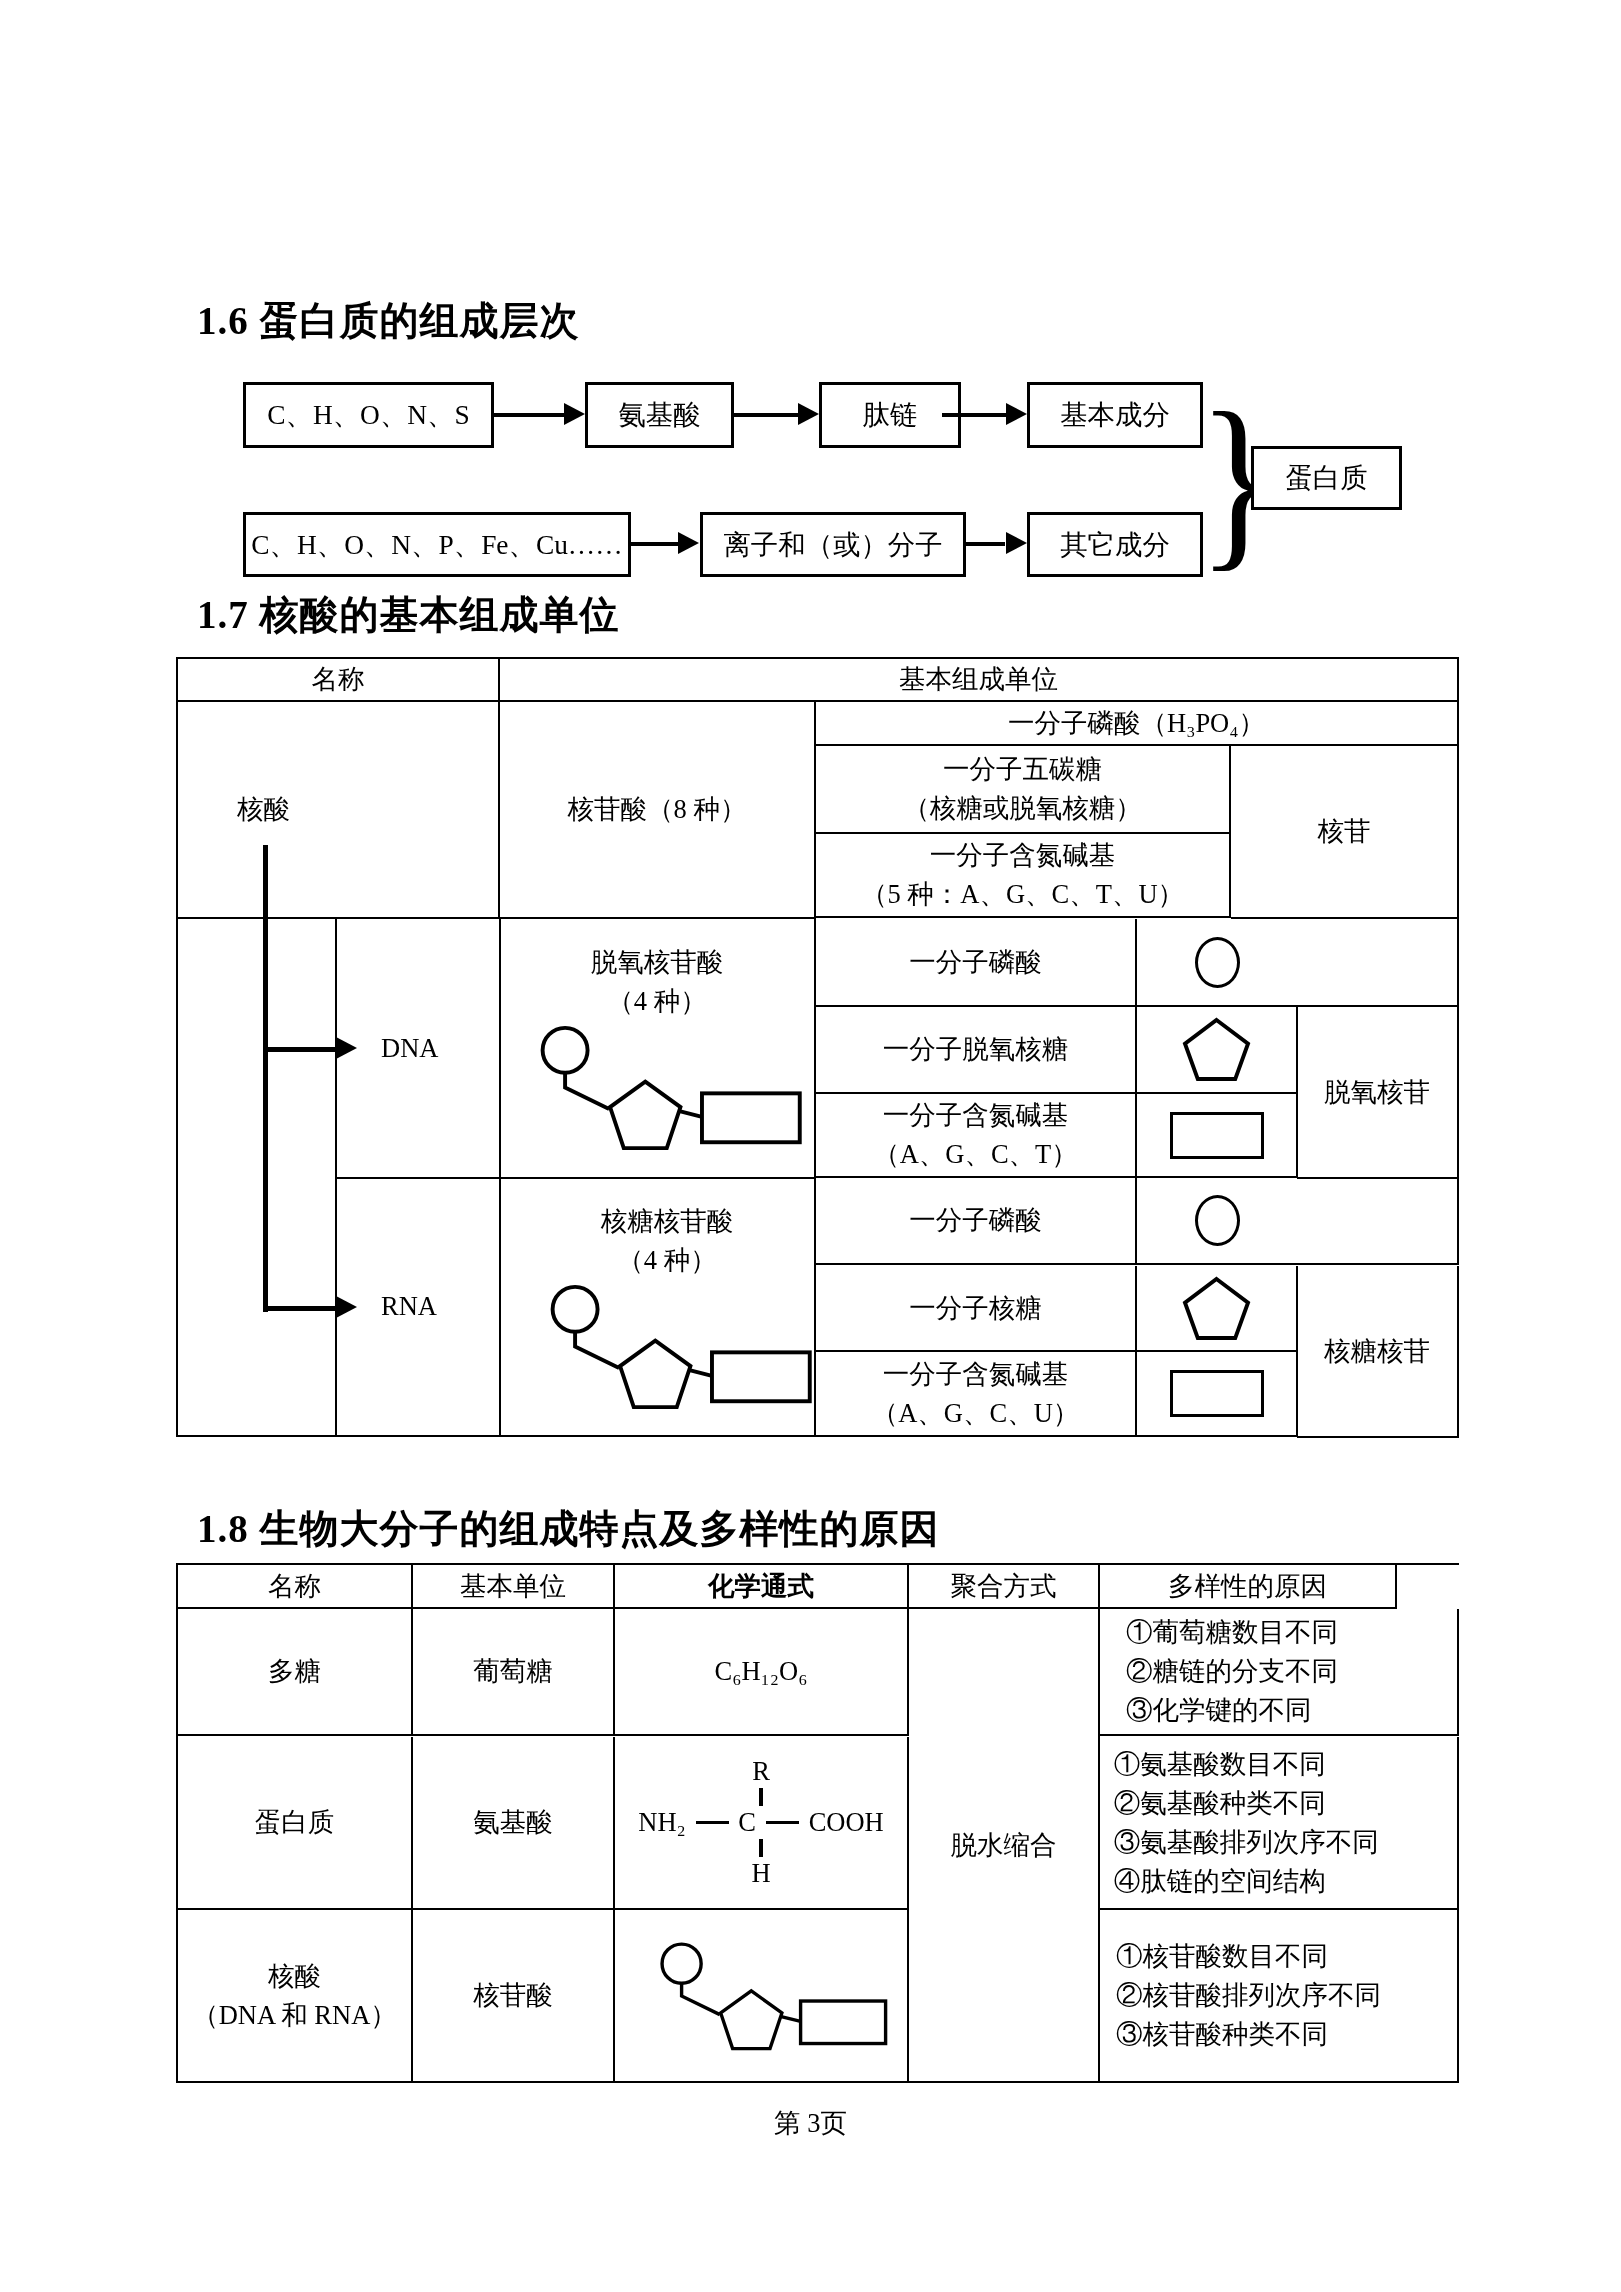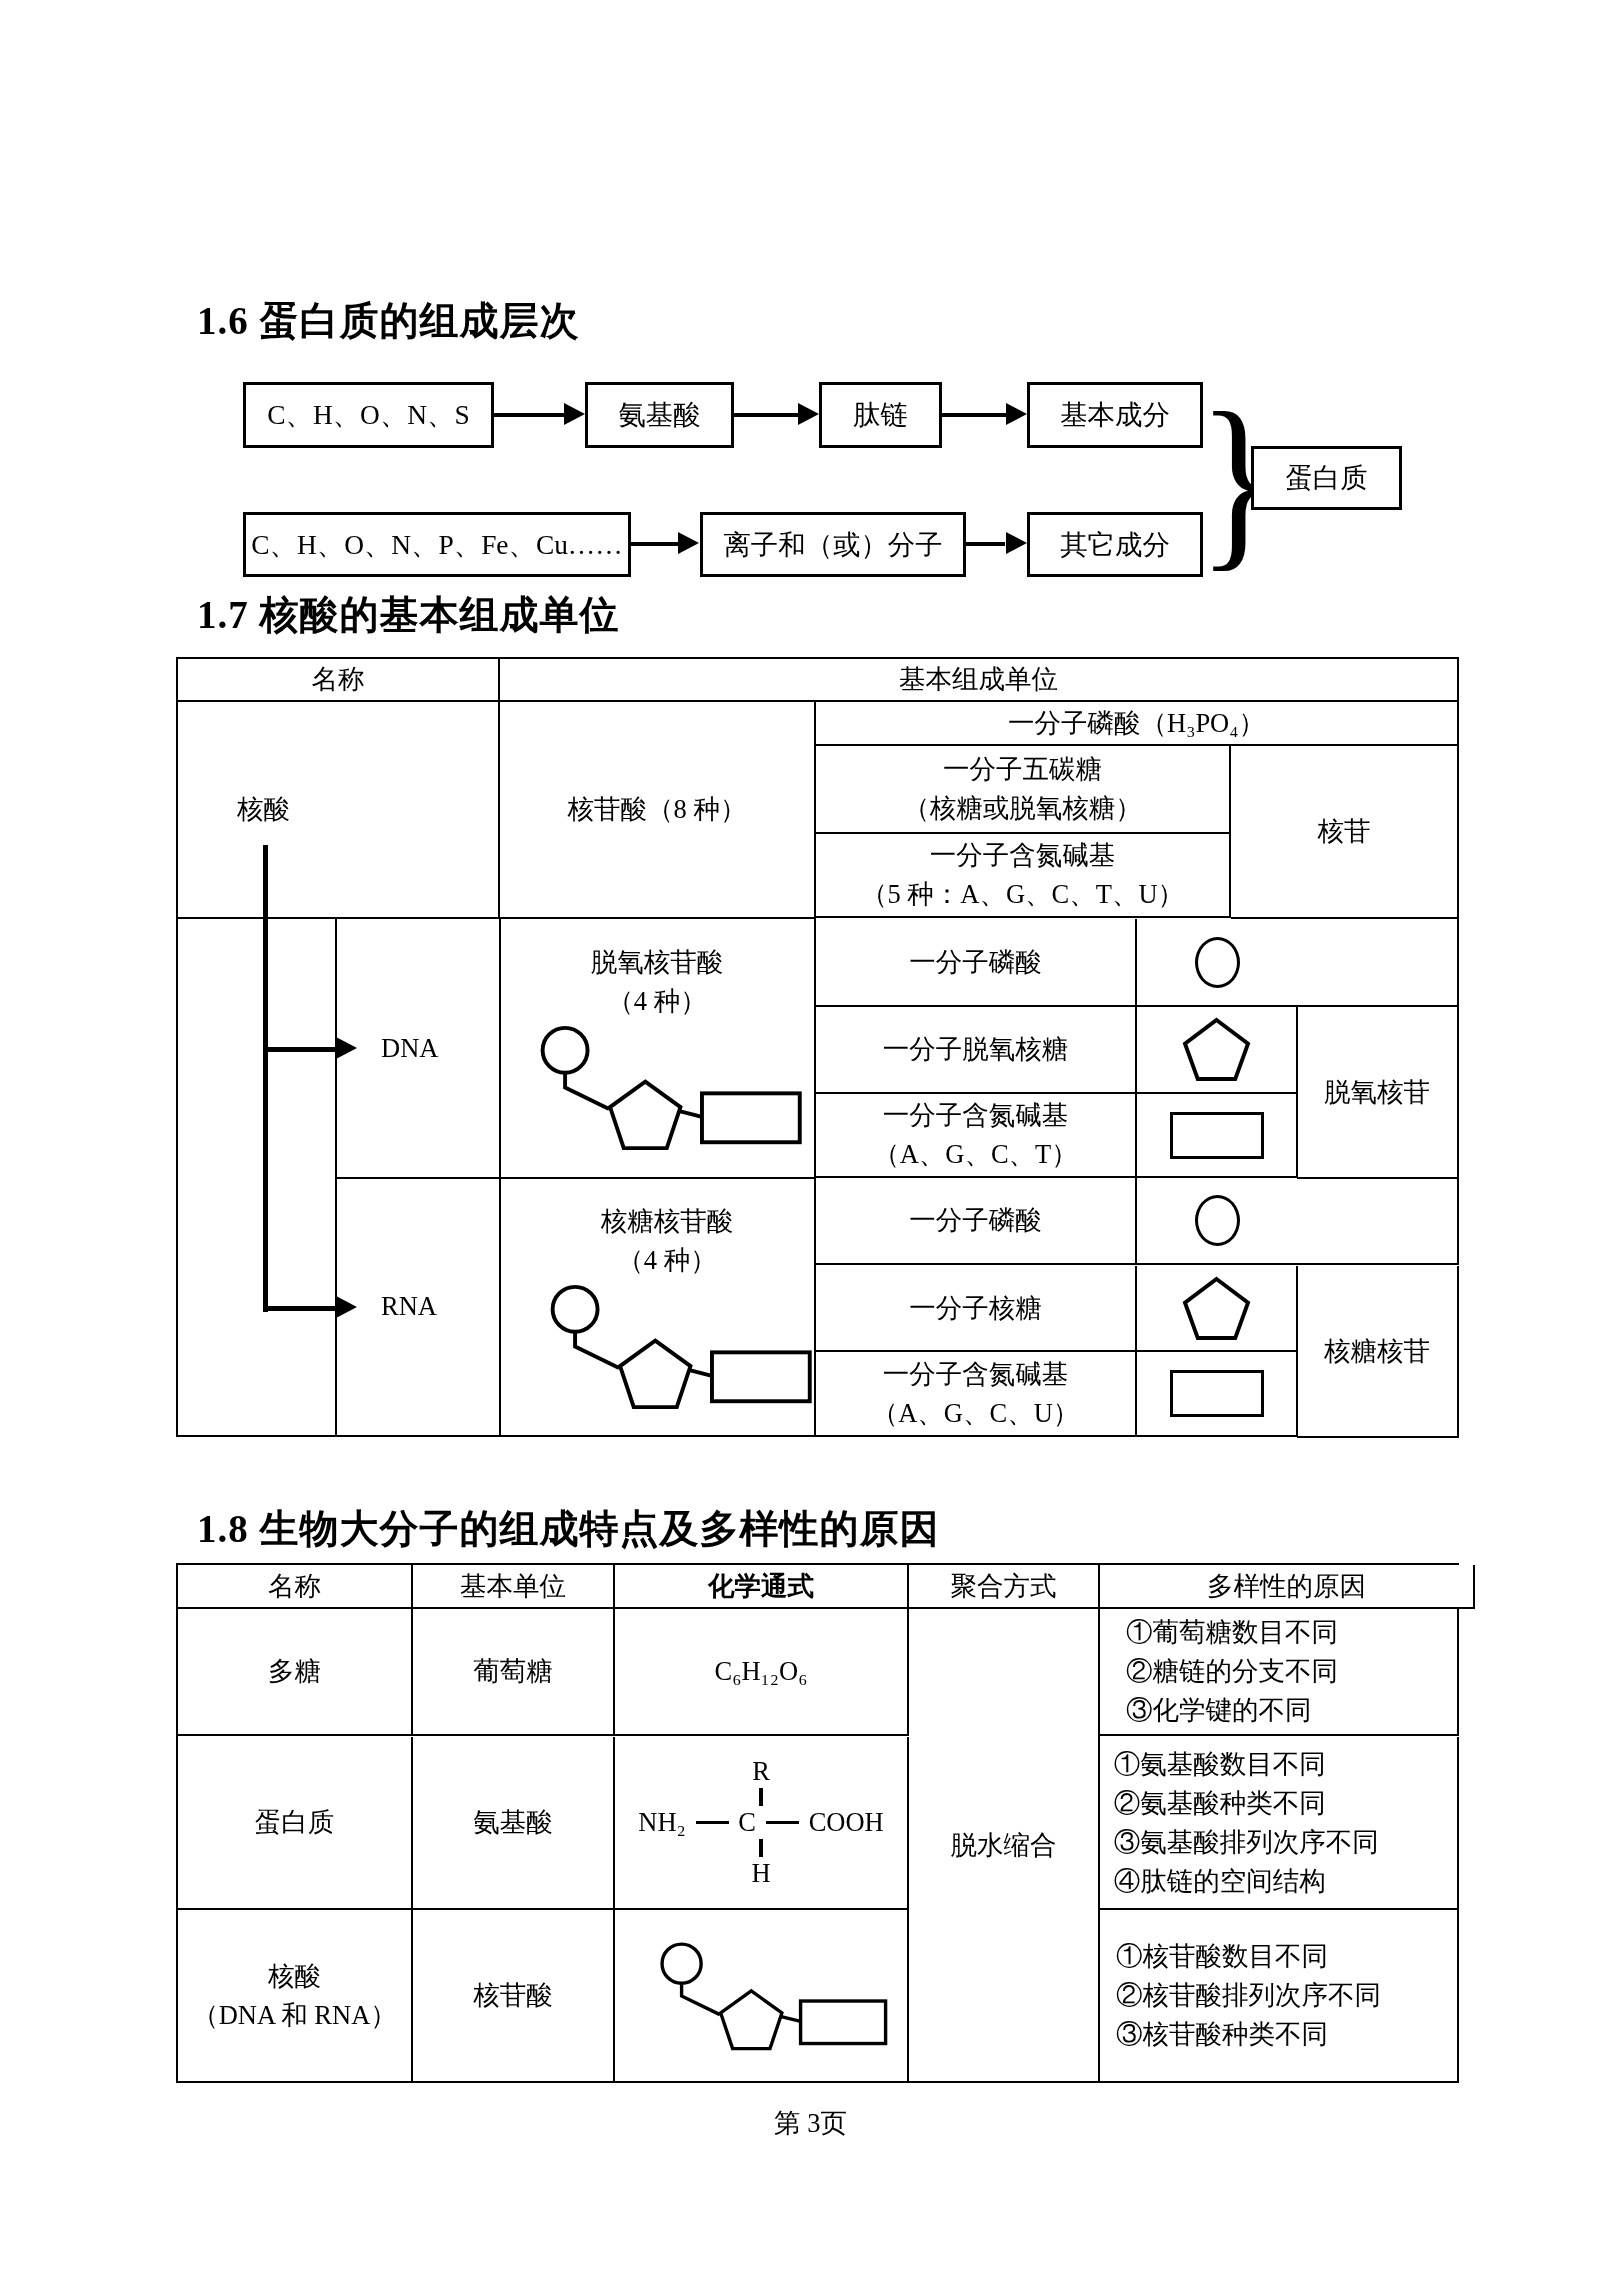--- a/index.html
+++ b/index.html
@@ -85,21 +85,21 @@
     </div>
     <div class="aline" style="left:494px;top:413px;width:70px;"></div>
     <div class="ahead" style="left:564px;top:403px;"></div>
 
     <div class="fbox" style="left:585px;top:382px;width:149px;height:66px;">
       <span>氨基酸</span>
     </div>
     <div class="aline" style="left:734px;top:413px;width:64px;"></div>
     <div class="ahead" style="left:798px;top:403px;"></div>
 
-    <div class="fbox" style="left:819px;top:382px;width:123px;height:66px;">
+    <div class="fbox" style="left:819px;top:382px;width:142px;height:66px;">
       <span>肽链</span>
     </div>
     <div class="aline" style="left:942px;top:413px;width:64px;"></div>
     <div class="ahead" style="left:1006px;top:403px;"></div>
 
     <div class="fbox" style="left:1027px;top:382px;width:176px;height:66px;">
       <span>基本成分</span>
     </div>
 
     <div class="fbox" style="left:243px;top:512px;width:388px;height:65px;">
@@ -251,21 +251,21 @@
     </div>
     <div class="cell" style="left:235px;top:0;width:202px;height:44px;">
       <span>基本单位</span>
     </div>
     <div class="cell" style="left:437px;top:0;width:294px;height:44px;font-weight:bold;">
       <span>化学通式</span>
     </div>
     <div class="cell" style="left:731px;top:0;width:191px;height:44px;">
       <span>聚合方式</span>
     </div>
-    <div class="cell" style="left:922px;top:0;width:375px;height:44px;">
+    <div class="cell" style="left:922px;top:0;width:297px;height:44px;">
       <span>多样性的原因</span>
     </div>
 
     <div class="cell" style="left:0;top:44px;width:235px;height:127px;">
       <span>多糖</span>
     </div>
     <div class="cell" style="left:235px;top:44px;width:202px;height:127px;">
       <span>葡萄糖</span>
     </div>
     <div class="cell" style="left:437px;top:44px;width:294px;height:127px;">

